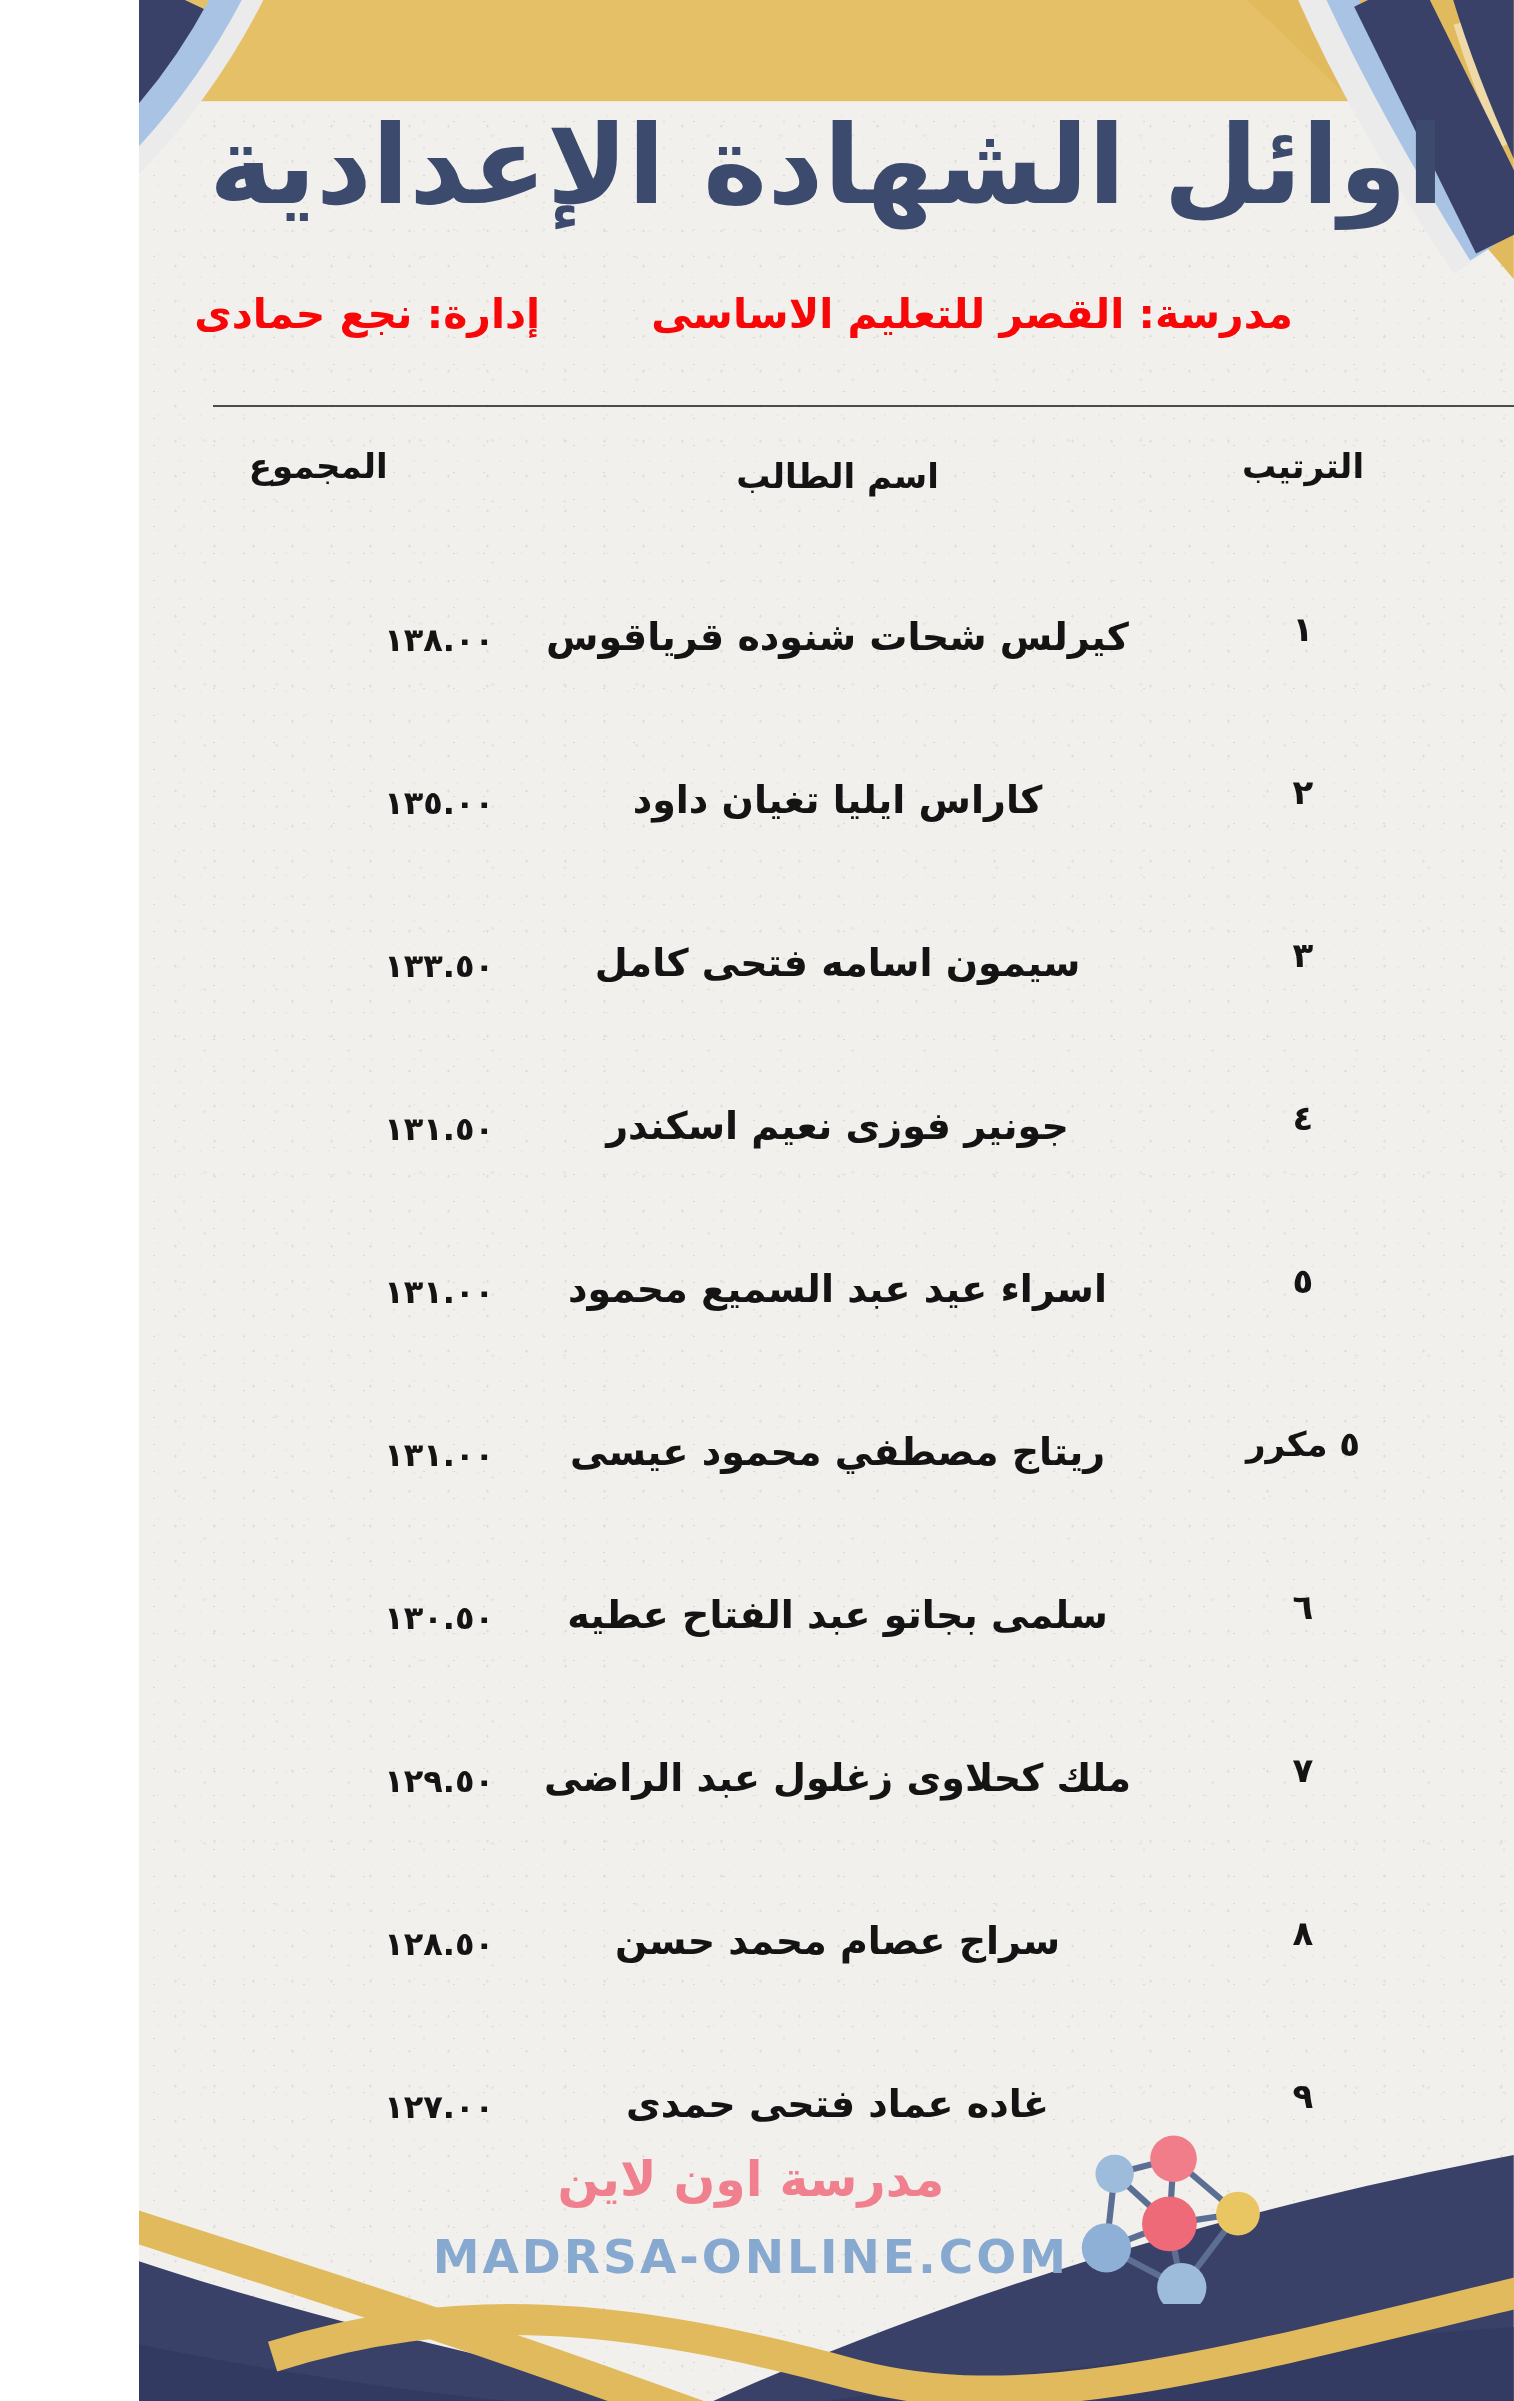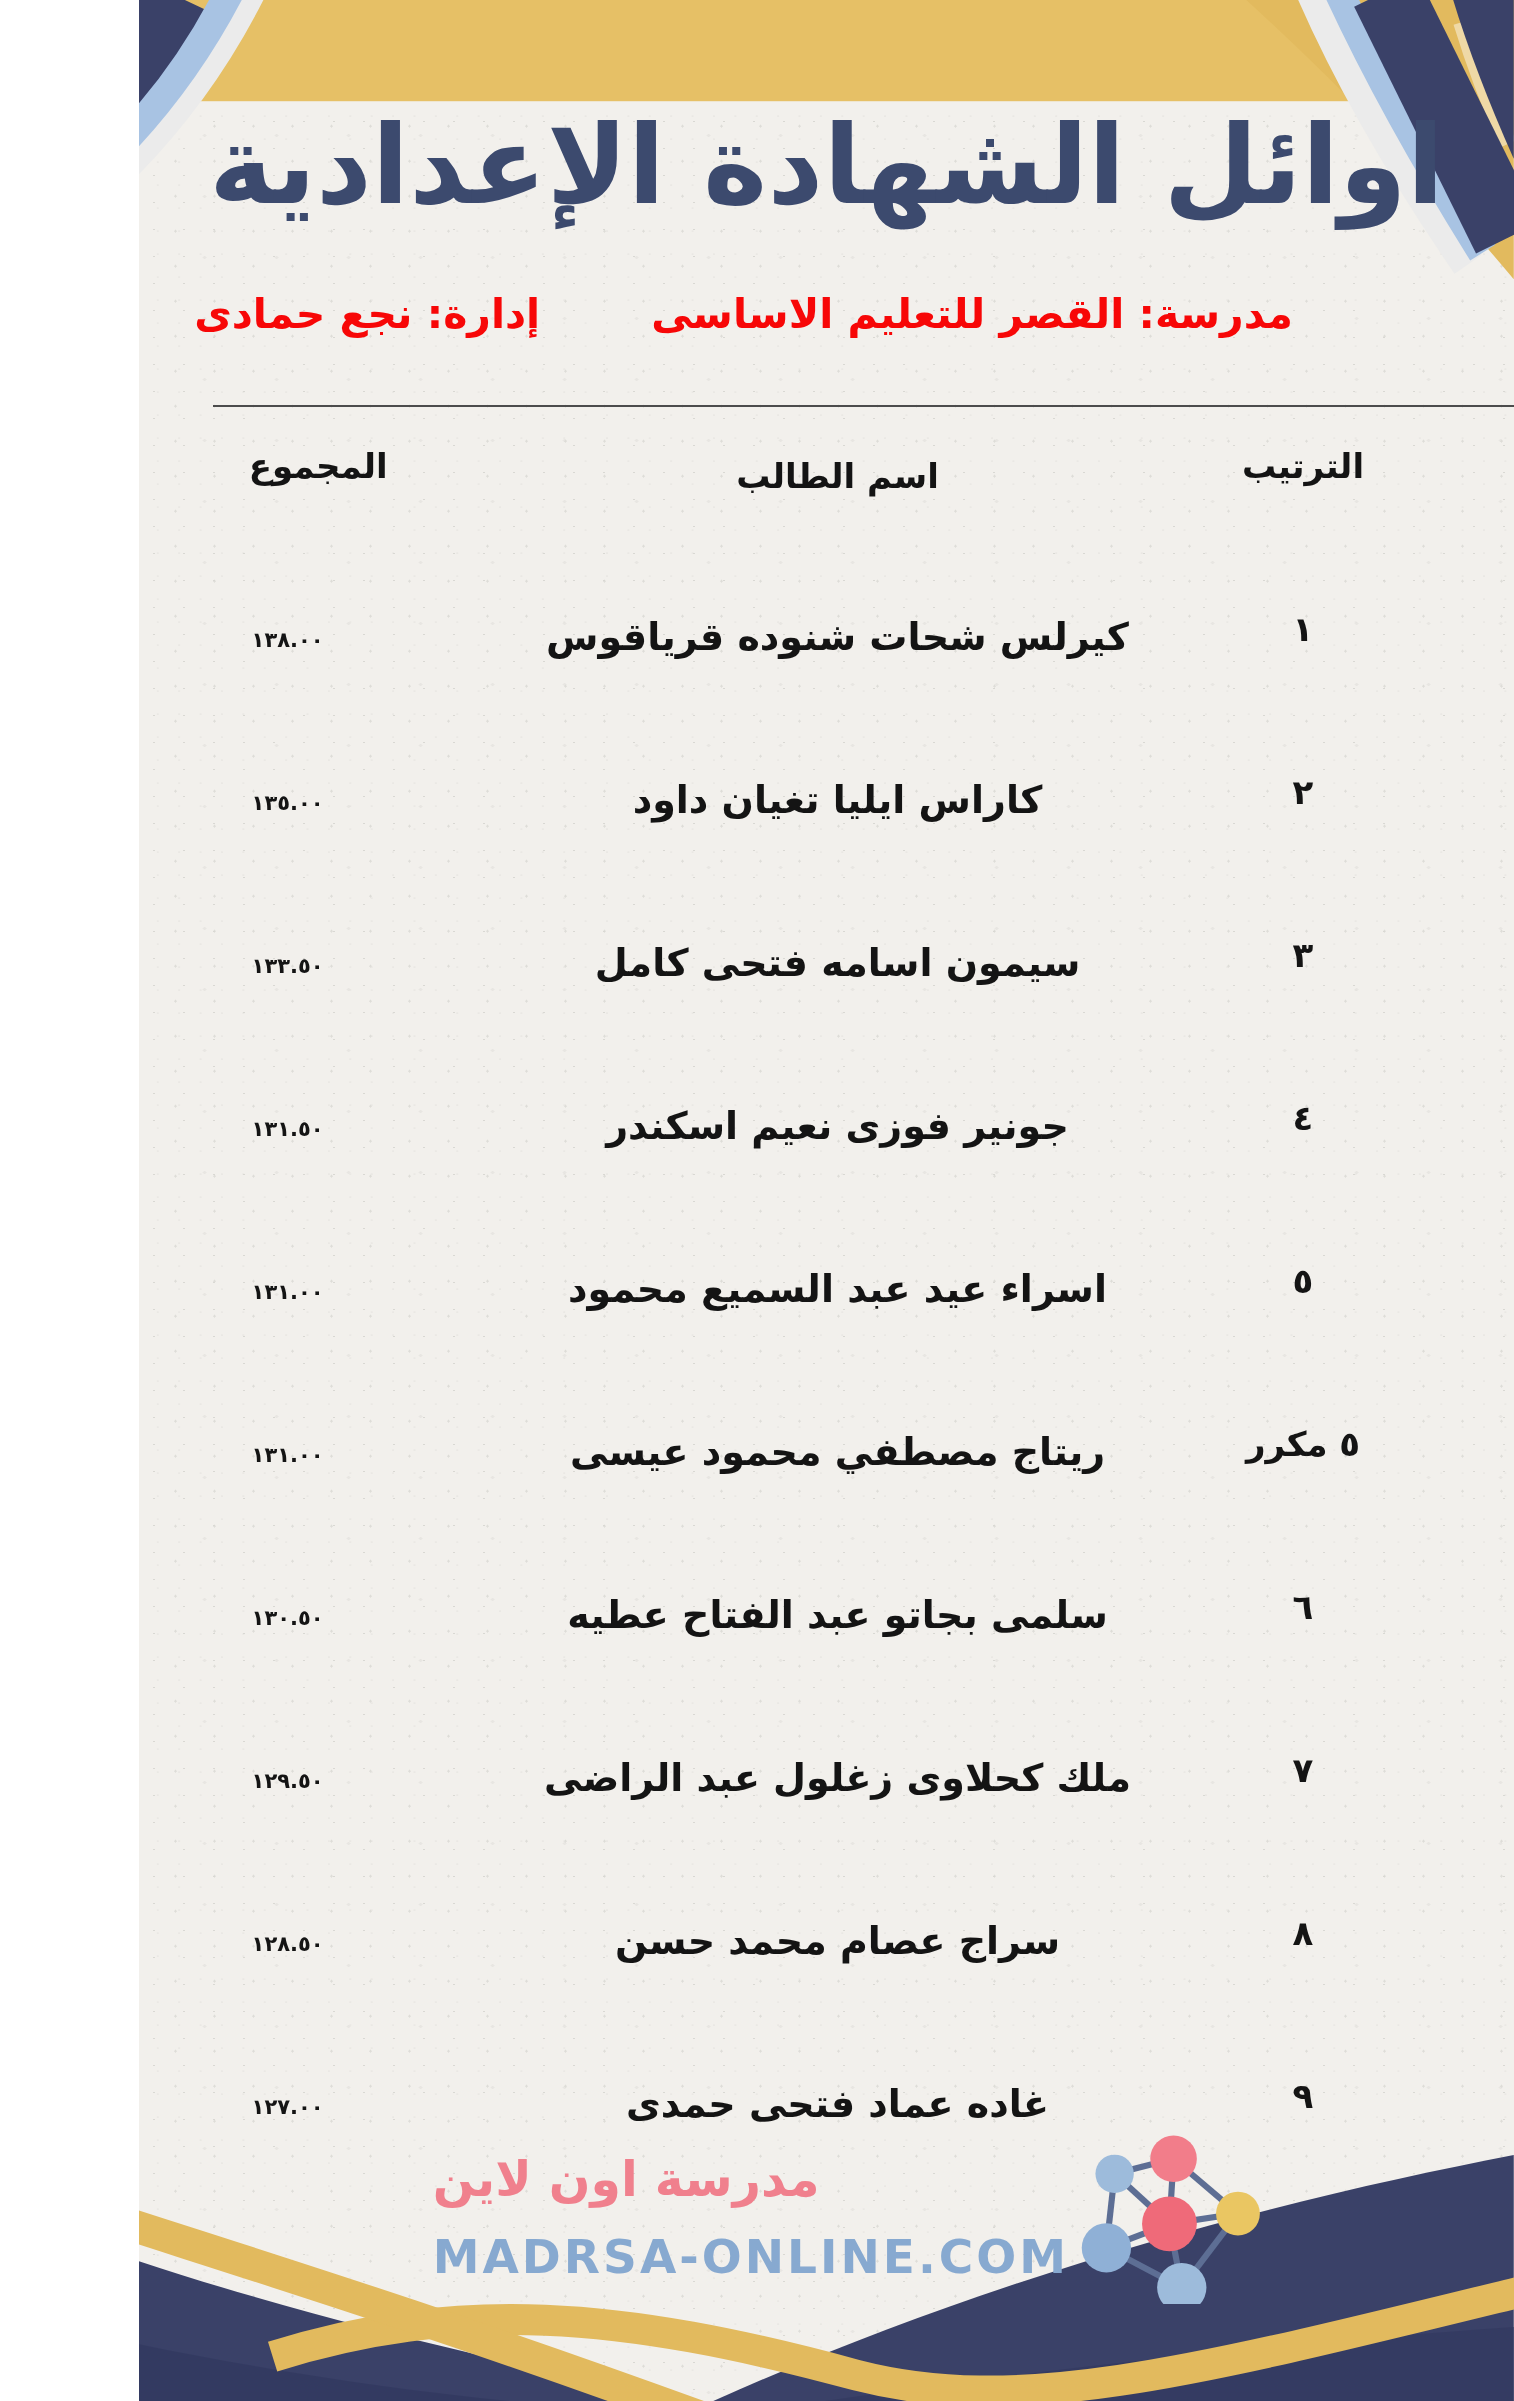--- a/index.html
+++ b/index.html
@@ -48,31 +48,31 @@
   }
   .rrow{
     display:grid;
     grid-template-columns:244px 1fr 266px; 
     align-items:center;
   }
   .thead{height:111px;margin-bottom:26px;font-size:34px;font-weight:600;}
   .tr{height:163px;}
   .cell-rank{text-align:center;font-size:34px;font-weight:600;}
   .cell-name{text-align:center;font-size:38px;font-weight:700;letter-spacing:0;margin-top:16px;}
-  .cell-total{text-align:left;direction:ltr;padding-left:23.6px;font-size:21px;font-weight:600;margin-top:23px;}
+  .cell-total{text-align:right;direction:ltr;padding-left:23.6px;font-size:32px;font-weight:600;margin-top:23px;}
   .th-rank{text-align:center;}
   .th-name{text-align:center;margin-top:20px;}
   .th-total{text-align:left;padding-left:20.7px;}
 
   .logo{
     position:absolute;top:2130px;left:0;right:0;
     display:flex;justify-content:center;align-items:center;gap:10.3px;
     transform:translateX(22px);
   }
-  .logo-text{display:flex;flex-direction:column;align-items:flex-end;gap:21px;}
+  .logo-text{display:flex;flex-direction:column;align-items:center;gap:21px;}
   .logo-ar{
     font-size:49px;font-weight:bold;color:#f0808d;white-space:nowrap;
   }
   .logo-en{
     font-size:47px;font-weight:bold;color:#87a9d0;
     letter-spacing:3px;direction:ltr;white-space:nowrap;
   }
 </style>
 </head>
 <body>

